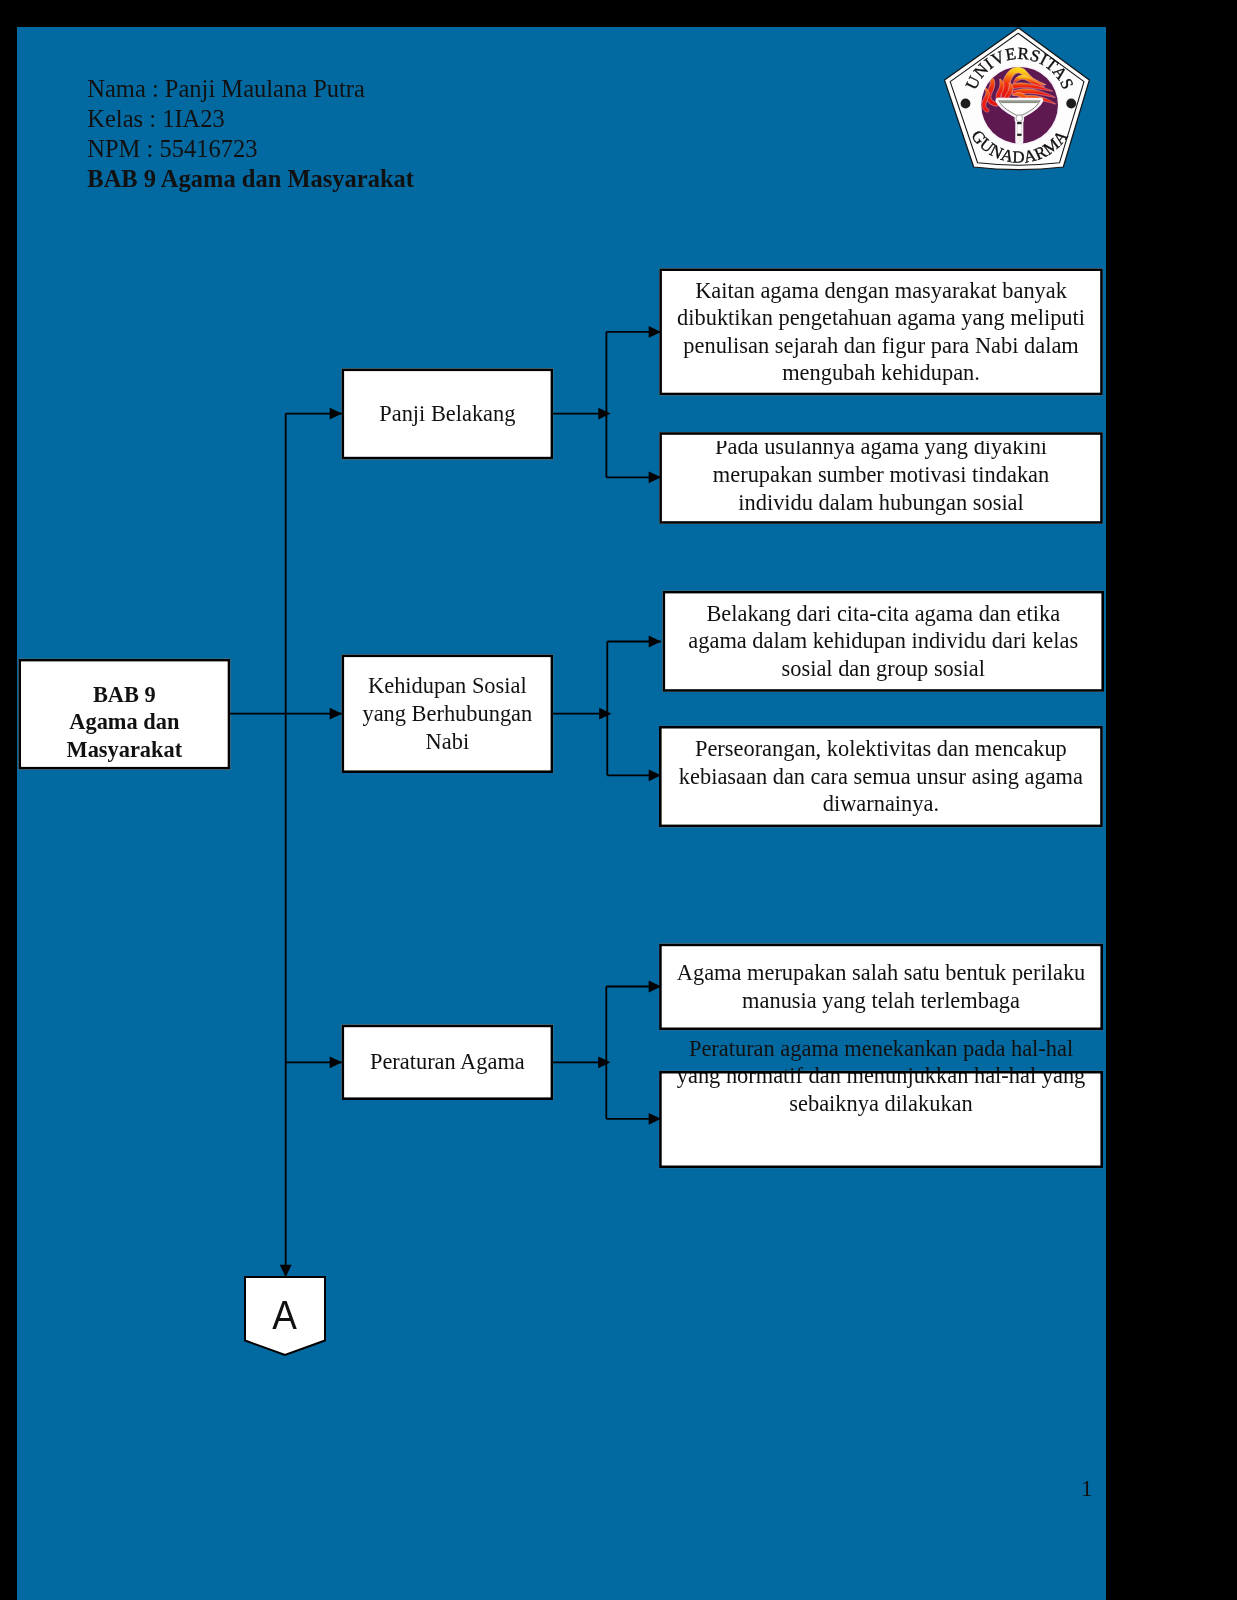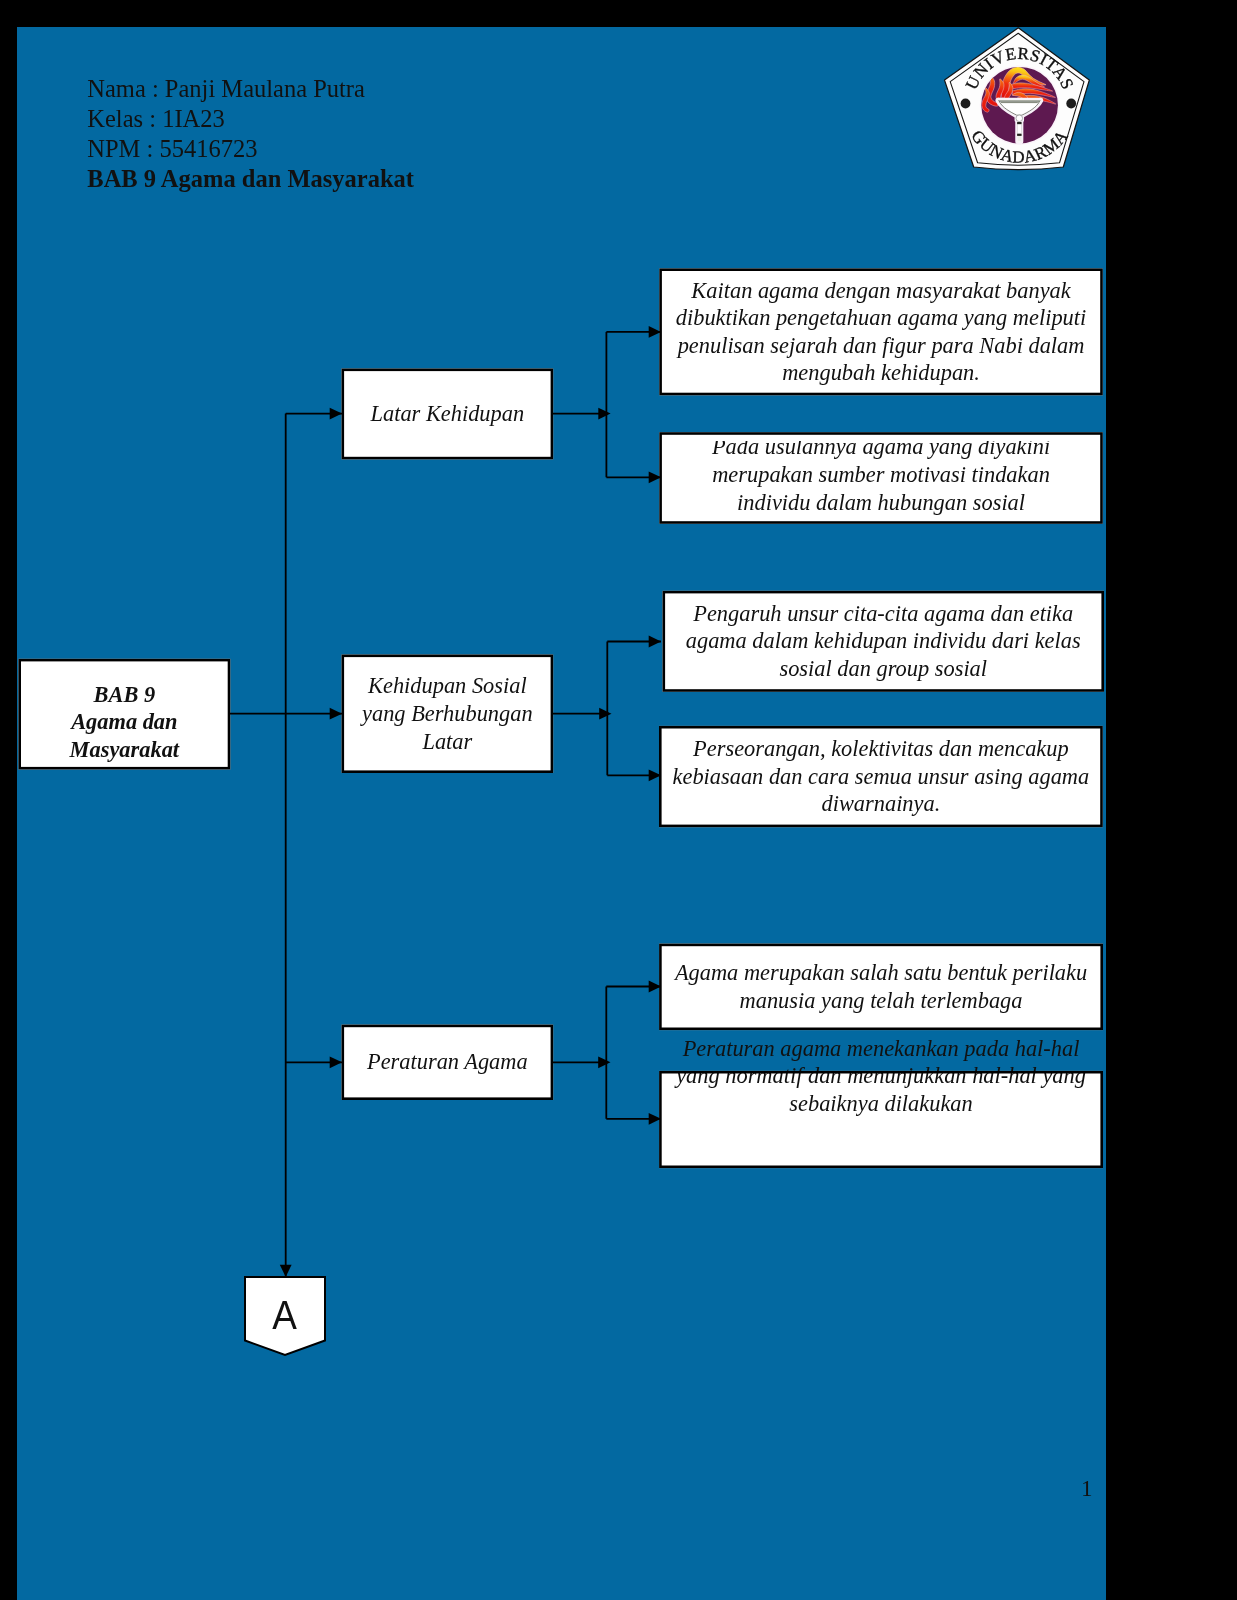--- a/index.html
+++ b/index.html
@@ -11,21 +11,21 @@
   #hdr .l{height:30.3px;line-height:30.3px;}
   #hdr .l.b{font-weight:bold;}
 
   #logo{position:absolute;left:926px;top:-2px;width:148px;height:150px;}
 
   #chart{position:absolute;left:0;top:0;width:1089px;height:1469px;}
   #frames{position:absolute;left:0;top:0;width:1089px;height:1469px;pointer-events:none;}
 
   .node{position:absolute;border:0;padding:0;background:transparent;box-sizing:border-box;
         display:flex;align-items:center;justify-content:center;text-align:center;overflow:hidden;
-        color:#111;font-style:italic;}
+        color:#111;}
   .node>span{display:block;width:100%;}
   .node.bold{font-weight:bold;margin-top:8px;}
   .t224{font-size:22.4px;line-height:27.6px;}
 
   #connA{position:absolute;left:228px;top:1250px;width:80px;height:78px;
          font-family:"Liberation Sans",sans-serif;font-size:41px;line-height:1;
          display:flex;align-items:center;justify-content:center;color:#111;
          padding-bottom:2px;box-sizing:border-box;}
   #connA>span{display:inline-block;transform:scaleX(0.90);}
   #pgnum{position:absolute;left:1064px;top:1450px;font-size:23px;line-height:1;color:#111;}
@@ -158,28 +158,28 @@
 
   <div class="node bold t224" style="left:9.0px;top:639.4px;width:196.70000000000002px;height:95.5px;">
     <span>
       <span>BAB 9</span><br>
       <span>Agama dan</span><br>
       <span>Masyarakat</span>
     </span>
   </div>
 
   <div class="node t224" style="left:332.1px;top:349.1px;width:196.5px;height:75.7px;">
-    <span>Latar Kehidupan</span>
+    <span>Panji Belakang</span>
   </div>
 
   <div class="node t224" style="left:332.1px;top:635.1px;width:196.5px;height:103.3px;">
     <span>
       <span>Kehidupan Sosial</span><br>
       <span>yang Berhubungan</span><br>
-      <span>Latar</span>
+      <span>Nabi</span>
     </span>
   </div>
 
   <div class="node t224" style="left:332.1px;top:1005.2px;width:196.5px;height:60.2px;">
     <span>Peraturan Agama</span>
   </div>
 
   <div class="node t224" style="left:649.9px;top:249.0px;width:428.3px;height:111.7px;">
     <span>
       <span>Kaitan agama dengan masyarakat banyak</span><br>
@@ -192,21 +192,21 @@
   <div class="node t224" style="left:649.9px;top:413.9px;width:428.3px;height:75.3px;align-items:flex-end;">
     <span>
       <span>Pada usulannya agama yang diyakini</span><br>
       <span>merupakan sumber motivasi tindakan</span><br>
       <span>individu dalam hubungan sosial</span>
     </span>
   </div>
 
   <div class="node t224" style="left:653.1px;top:571.4px;width:426.3px;height:85.8px;">
     <span>
-      <span>Pengaruh unsur cita-cita agama dan etika</span><br>
+      <span>Belakang dari cita-cita agama dan etika</span><br>
       <span>agama dalam kehidupan individu dari kelas</span><br>
       <span>sosial dan group sosial</span>
     </span>
   </div>
 
   <div class="node t224" style="left:649.7px;top:924.2px;width:428.7px;height:71.3px;">
     <span>
       <span>Agama merupakan salah satu bentuk perilaku</span><br>
       <span>manusia yang telah terlembaga</span>
     </span>

